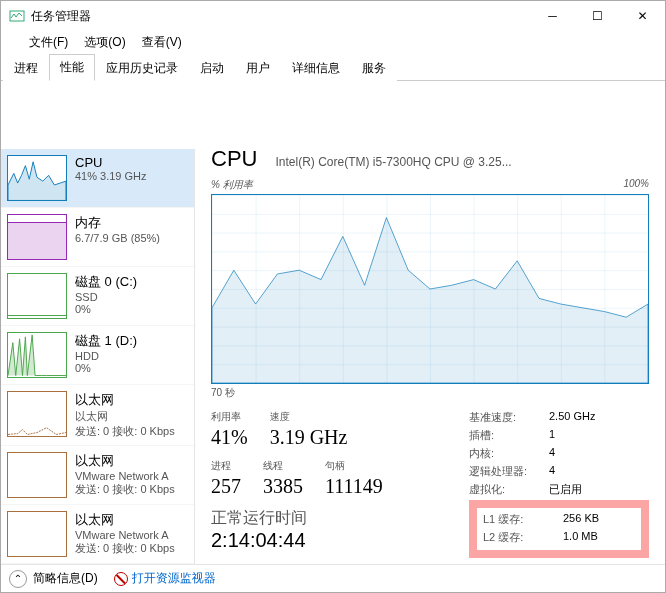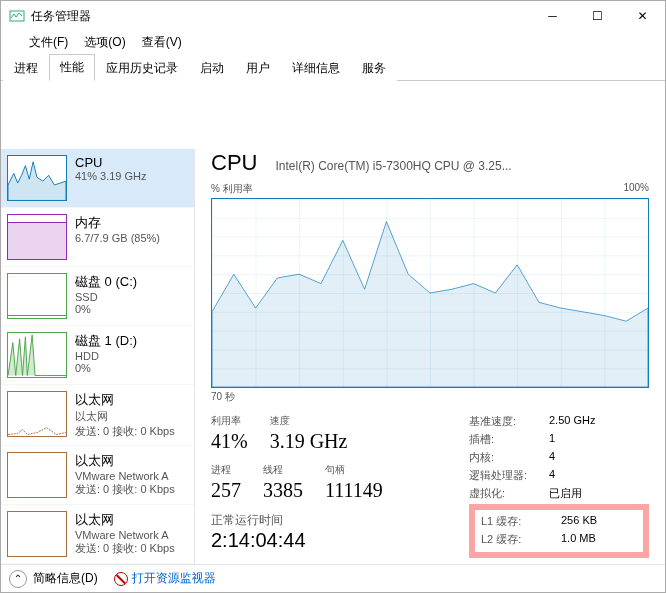--- a/index.html
+++ b/index.html
@@ -34,40 +34,40 @@
 .side-item .thumb.eth { border-color: #a96f3f; }
 .side-item .info { margin-left: 8px; overflow: hidden; }
 .side-item .info .name { font-size: 13px; white-space: nowrap; }
 .side-item .info .sub { font-size: 11px; color: #555; white-space: nowrap; }
 
 .main { flex: 1; padding: 10px 16px 6px 16px; overflow: hidden; position: relative; }
 .main-header { display: flex; align-items: baseline; margin-bottom: 6px; }
 .main-header .h-title { font-size: 22px; font-weight: 400; margin-right: 18px; white-space: nowrap; }
 .main-header .h-sub { font-size: 12px; color: #555; white-space: nowrap; overflow: hidden; text-overflow: ellipsis; }
 
-.chart-labels { display: flex; justify-content: space-between; font-size: 10px; color: #555; margin-bottom: 2px; }
+.chart-labels { display: flex; justify-content: space-between; font-size: 10px; color: #555; margin-bottom: 2px; font-style: italic; }
 .chart { height: 190px; border: 1px solid #117dbb; background: linear-gradient(to right, rgba(17,125,187,0.08) 0 1px, transparent 1px) 0 0 / 10% 100%, linear-gradient(to bottom, rgba(17,125,187,0.08) 0 1px, transparent 1px) 0 0 / 100% 10%; position: relative; }
 .chart svg { position: absolute; inset: 0; width: 100%; height: 100%; }
 .chart-bottom { font-size: 10px; color: #555; margin-top: 2px; }
 
 .stats { margin-top: 10px; display: flex; }
 .stats-left { flex: 1; }
 .stats-right { width: 180px; font-size: 11px; }
 .stat-big { display: flex; margin-bottom: 10px; }
 .stat-big > div { margin-right: 22px; }
 .stat-big .lbl { font-size: 10px; color: #555; margin-bottom: 2px; }
 .stat-big .val { font-size: 20px; font-family: Liberation Serif, serif; }
 
 .right-row { display: flex; font-size: 11px; margin-bottom: 3px; }
 .right-row .rl { width: 80px; color: #555; }
 .right-row .rv { }
 
-.cache-box { border: 6px solid #fca5a5; padding: 4px 6px 2px 6px; margin-top: 2px; }
-
-.uptime-lbl { font-size: 12px; color: #555; margin-top: 5px; }
+.cache-box { border: 8px solid #fca5a5; padding: 4px 6px 2px 6px; margin-top: 2px; }
+
+.uptime-lbl { font-size: 16px; color: #555; margin-top: 5px; }
 .uptime-val { font-size: 20px; }
 
 .footer { height: 28px; border-top: 1px solid #e5e5e5; display: flex; align-items: center; padding: 0 8px; font-size: 12px; }
 .footer .chev { width: 18px; height: 18px; border: 1px solid #999; border-radius: 50%; display: flex; align-items: center; justify-content: center; margin-right: 6px; font-size: 10px; }
 .footer .link { color: #0066cc; margin-left: 16px; display: flex; align-items: center; }
 .footer .link .ricon { width: 14px; height: 14px; border: 1px solid #b00; border-radius: 50%; margin-right: 4px; position: relative; }
 .footer .link .ricon::after { content: ""; position: absolute; width: 12px; height: 1.5px; background: #b00; top: 50%; left: 50%; transform: translate(-50%,-50%) rotate(45deg); }
 
 .thumb-cpu-line { position:absolute; inset:0; }
 .thumb-mem-fill { position:absolute; bottom:0; left:0; right:0; height:85%; background: rgba(149,40,180,0.2); border-top:1px solid #9528b4;}

